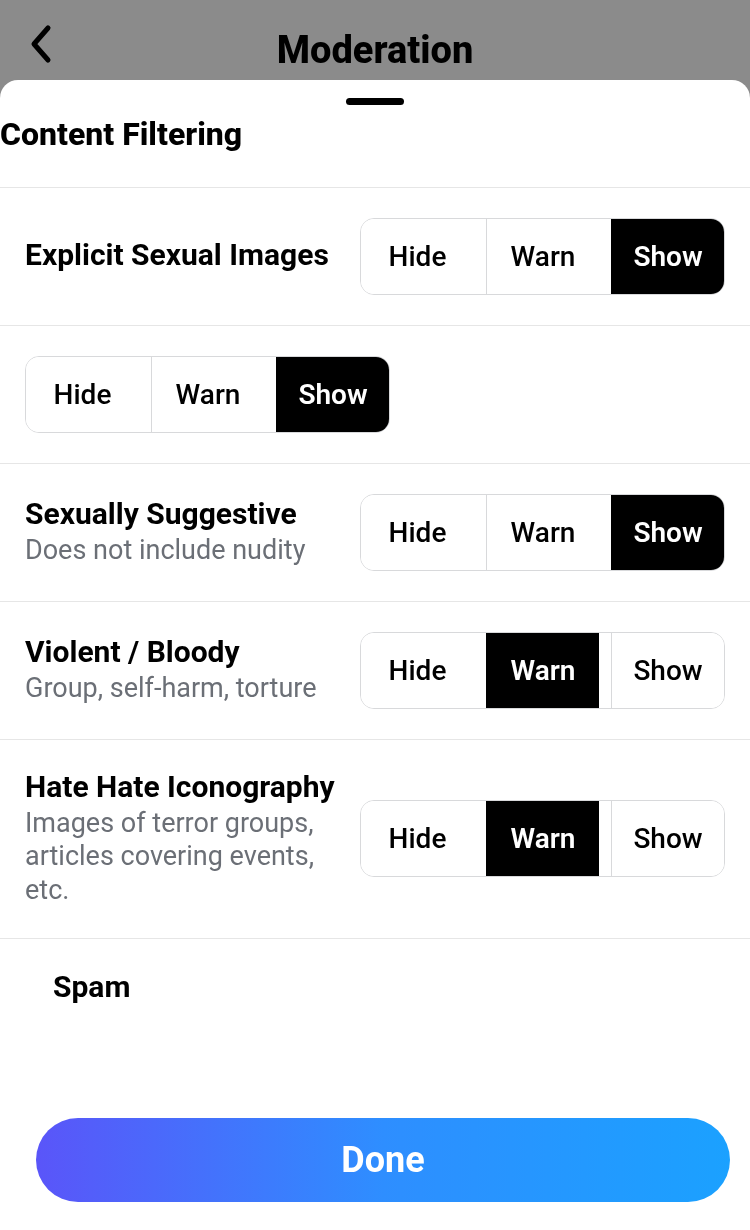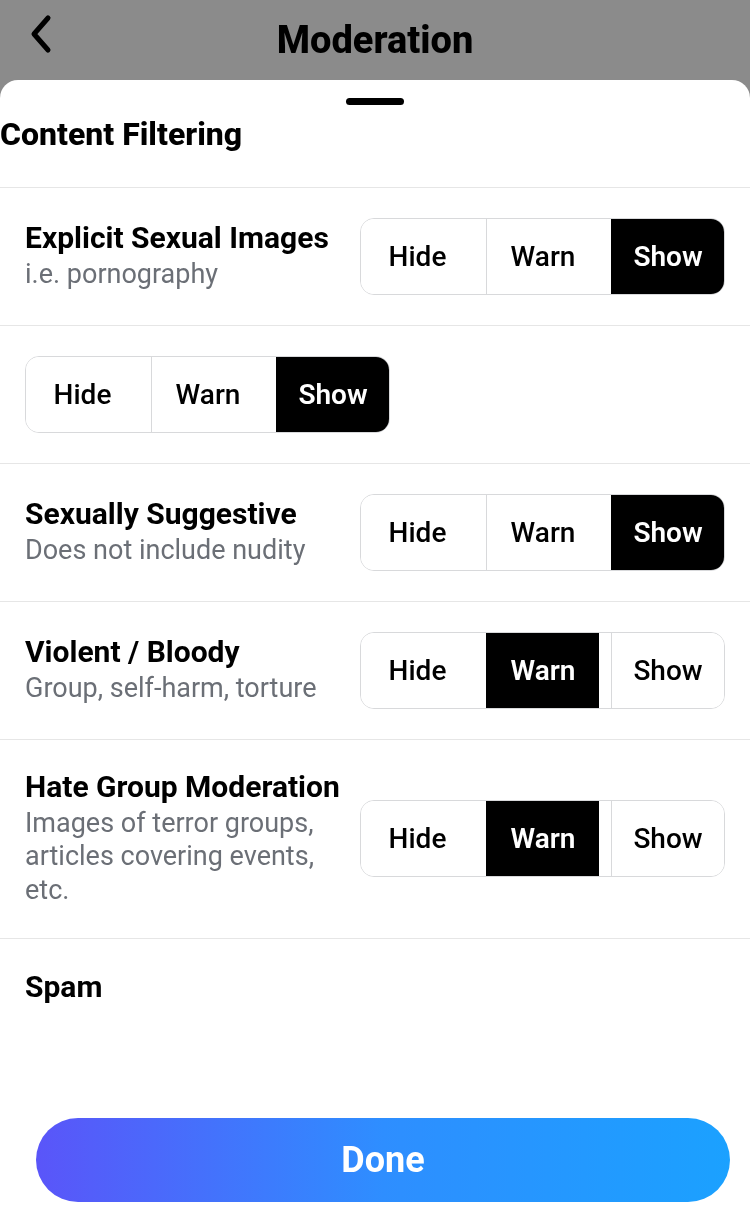--- a/index.html
+++ b/index.html
@@ -17,21 +17,21 @@
     .backdrop {
       position: absolute;
       top: 0;
       left: 0;
       width: 100%;
       height: 100%;
       background: #8b8b8b;
     }
     .header {
       position: absolute;
-      top: 0;
+      top: 10px;
       left: 0;
       width: 100%;
       height: 80px;
       display: flex;
       align-items: center;
       justify-content: center;
     }
     .back-btn {
       position: absolute;
       left: 28px;
@@ -142,20 +142,21 @@
       background: linear-gradient(90deg, #5a55f9 0%, #2e8eff 50%, #1ba1ff 100%);
       color: #fff;
       font-size: 36px;
       font-weight: 700;
       display: flex;
       align-items: center;
       justify-content: center;
     }
     .partial-row {
       padding: 30px 18px 0 25px;
+      margin-left: 28px;
     }
     .partial-title {
       font-size: 30px;
       font-weight: 700;
       color: #000;
     }
   </style>
 </head>
 <body>
 
@@ -172,21 +173,20 @@
 
 <div class="sheet">
   <div class="grabber"></div>
   <div class="sheet-title">Content Filtering</div>
 
   <div class="filters">
 
     <div class="filter-row">
       <div class="filter-text">
         <div class="filter-title">Explicit Sexual Images</div>
-        <div class="filter-desc">i.e. pornography</div>
       </div>
       <div class="segmented">
         <div class="segment">Hide</div>
         <div class="segment">Warn</div>
         <div class="segment active">Show</div>
       </div>
     </div>
 
     <div class="filter-row">
       <div class="segmented">
@@ -215,21 +215,21 @@
       </div>
       <div class="segmented">
         <div class="segment">Hide</div>
         <div class="segment active">Warn</div>
         <div class="segment">Show</div>
       </div>
     </div>
 
     <div class="filter-row">
       <div class="filter-text">
-        <div class="filter-title">Hate Group Moderation</div>
+        <div class="filter-title">Hate Hate Iconography</div>
         <div class="filter-desc">Images of terror groups, articles covering events, etc.</div>
       </div>
       <div class="segmented">
         <div class="segment">Hide</div>
         <div class="segment active">Warn</div>
         <div class="segment">Show</div>
       </div>
     </div>
 
     <div class="partial-row">

